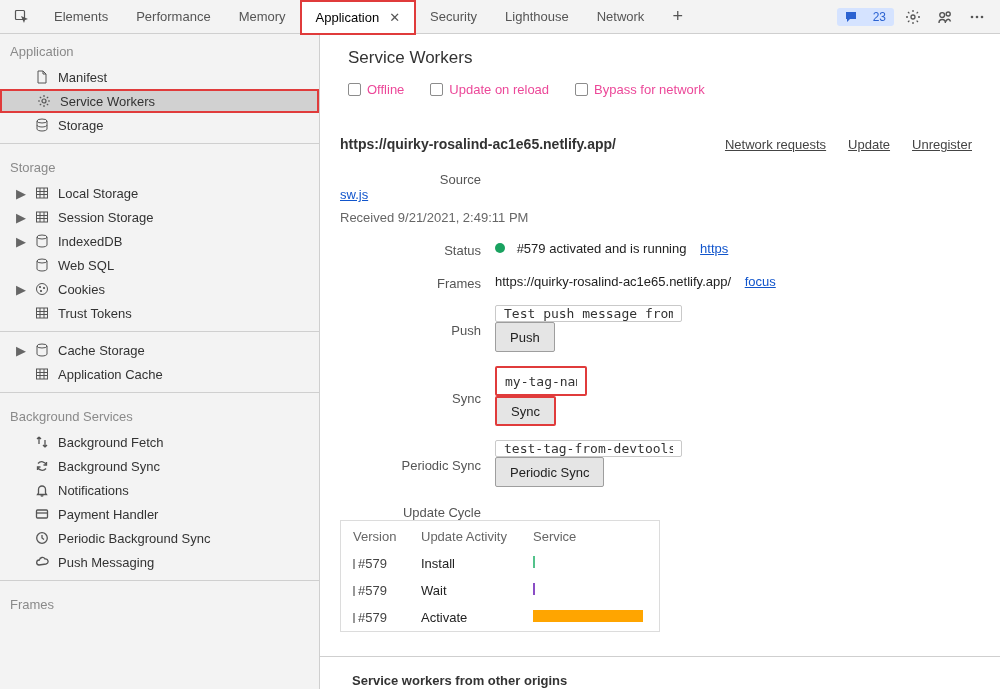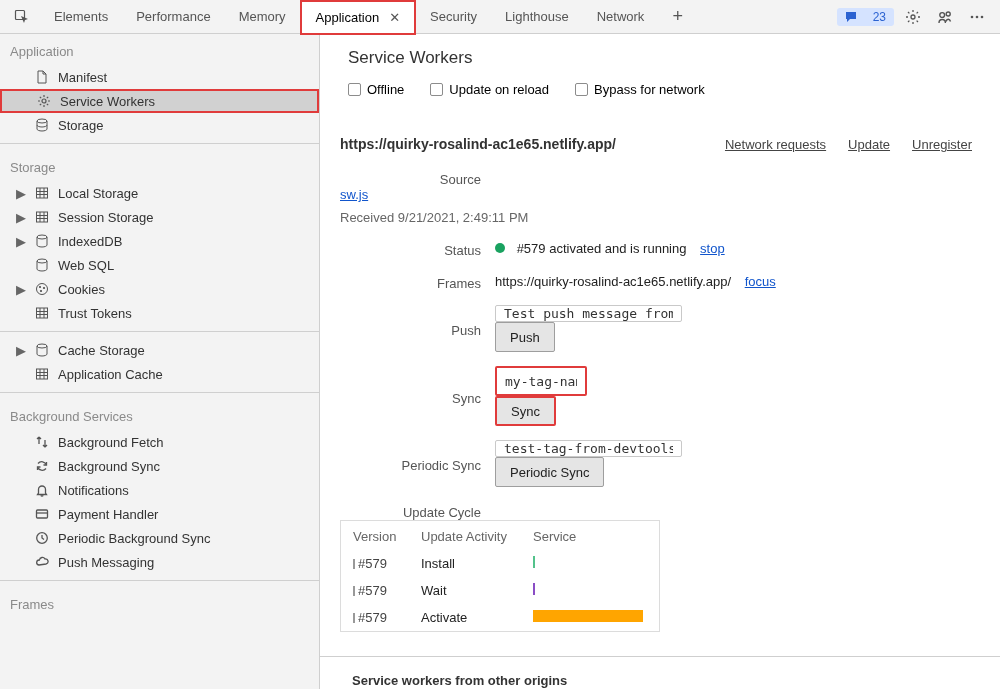--- a/index.html
+++ b/index.html
@@ -40,21 +40,21 @@
   .sb-row{display:flex;align-items:center;gap:8px;height:24px;padding-left:34px;color:#333;}
   .sb-row.selected{background:var(--row-selected);}
   .sb-row .tree-caret{position:absolute;left:16px;color:#666;}
   .sb-row{position:relative;}
   .sb-sep{height:1px;background:var(--panel-border);margin:6px 0;}
   .sb-icon{width:16px;height:16px;display:inline-flex;align-items:center;justify-content:center;color:#555;}
   
   .content{flex:1;display:flex;flex-direction:column;overflow:auto;background:#fff;}
   .content-header{padding:14px 28px 8px 28px;border-bottom:1px solid #fff;}
   .content-header h2{margin:0 0 10px 0;font-weight:400;font-size:17px;color:#333;}
-  .cb-row{display:flex;align-items:center;gap:26px;padding:4px 0 10px 0;color:#000000;}
+  .cb-row{display:flex;align-items:center;gap:26px;padding:4px 0 10px 0;color:#ec4899;}
   .cb{display:flex;align-items:center;gap:6px;}
   .cb .box{width:13px;height:13px;border:1px solid #8c8c8c;border-radius:2px;background:#fff;}
   .content .hr{height:1px;background:var(--panel-border);}
   
   .detail{padding:20px 28px 10px 20px;}
   .origin-row{display:flex;align-items:baseline;}
   .origin-row .origin{flex:1;font-weight:600;font-size:14px;color:#333;}
   .origin-row .slink{margin-left:22px;color:#444;text-decoration:underline;cursor:pointer;}
   .fields{margin-top:16px;}
   .frow{display:flex;align-items:center;margin-bottom:14px;}
@@ -357,21 +357,21 @@
             <span class="link">sw.js</span>
             <div class="muted">Received 9/21/2021, 2:49:11 PM</div>
           </div>
         </div>
 
         <div class="frow">
           <div class="flabel">Status</div>
           <div class="fval">
             <span class="status-dot"></span>
             <span>#579 activated and is running</span>
-            <span class="inline-link">stop</span>
+            <span class="inline-link">https</span>
           </div>
         </div>
 
         <div class="frow">
           <div class="flabel">Frames</div>
           <div class="fval">
             <span>https://quirky-rosalind-ac1e65.netlify.app/</span>
             <span class="inline-link">focus</span>
           </div>
         </div>

